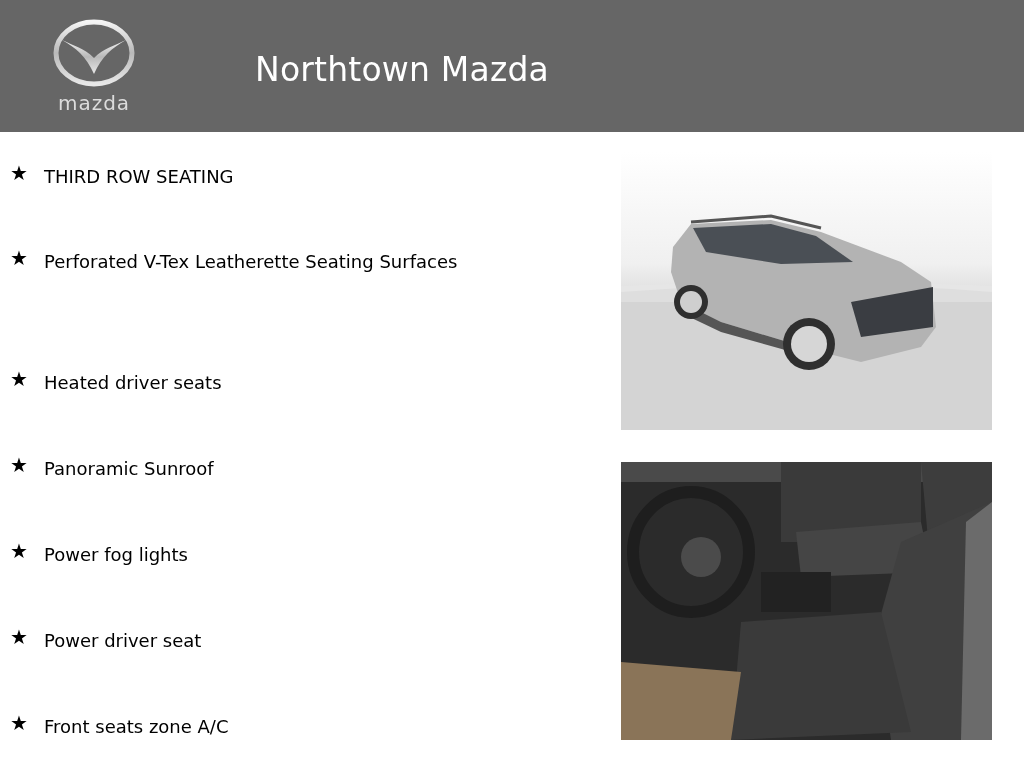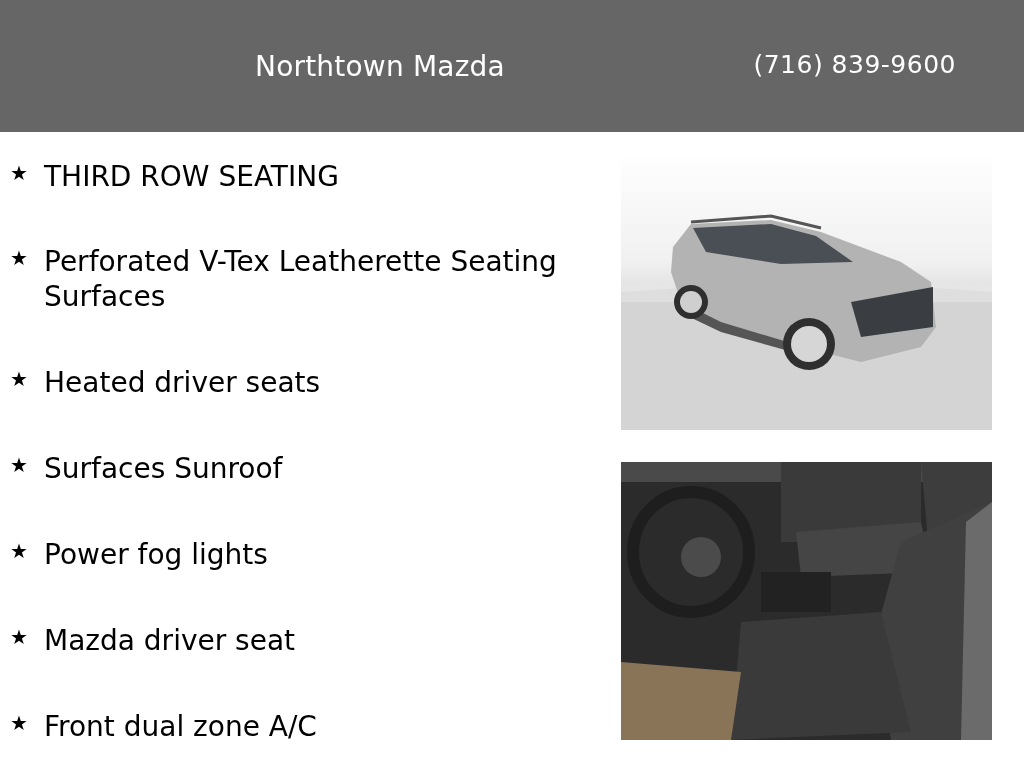--- a/index.html
+++ b/index.html
@@ -1,64 +1,77 @@
 <!DOCTYPE html>
 <html><head>
 <meta charset="utf-8">
 <style>
   html,body{margin:0;padding:0;}
   body{width:1024px;height:768px;overflow:hidden;background:#ffffff;position:relative;font-family:"DejaVu Sans","Liberation Sans",sans-serif;}
   .header{position:absolute;left:0;top:0;width:1024px;height:132px;background:#666666;}
   .logo{position:absolute;left:40px;top:18px;width:108px;height:98px;}
-  .dealer{position:absolute;left:255px;top:50px;color:#ffffff;font-size:28px;letter-spacing:0.2px;}
+  .dealer{position:absolute;left:255px;top:50px;color:#ffffff;font-size:33px;letter-spacing:0.2px;}
   .phone{position:absolute;right:68px;top:50px;color:#ffffff;font-size:25px;letter-spacing:0.5px;}
   .features{position:absolute;left:0;top:152px;width:600px;}
   .feat{position:absolute;left:0;width:560px;}
   .star{position:absolute;left:10px;top:2px;font-size:20px;color:#000;}
-  .ftext{position:absolute;left:44px;top:0;font-size:28px;line-height:35px;color:#000;width:520px;}
+  .ftext{position:absolute;left:44px;top:0;font-size:18px;line-height:35px;color:#000;width:520px;}
   .photo{position:absolute;left:621px;width:371px;height:278px;overflow:hidden;}
   .p1{top:152px;background:linear-gradient(#ffffff 0%,#f0f0f0 40%,#d9d9d9 55%,#cfcfcf 100%);}
   .p2{top:462px;background:#2a2a2a;}
 </style>
 </head>
 <body>
 
 <div class="header">
+  <div class="logo">
+    <svg width="108" height="98" viewBox="0 0 108 98">
+      <defs>
+        <linearGradient id="chrome" x1="0" y1="0" x2="0" y2="1">
+          <stop offset="0" stop-color="#f4f4f4"></stop>
+          <stop offset="0.5" stop-color="#b9b9b9"></stop>
+          <stop offset="1" stop-color="#e8e8e8"></stop>
+        </linearGradient>
+      </defs>
+      <ellipse cx="54" cy="35" rx="38" ry="31" fill="none" stroke="url(#chrome)" stroke-width="5"></ellipse>
+      <path d="M22 22 C36 30 46 38 54 56 C62 38 72 30 86 22 C74 28 64 30 54 40 C44 30 34 28 22 22 Z" fill="url(#chrome)"></path>
+      <text x="54" y="92" text-anchor="middle" fill="#dcdcdc" font-family="DejaVu Sans, sans-serif" font-size="20" letter-spacing="1">mazda</text>
+    </svg>
+  </div>
   <div class="dealer">Northtown Mazda</div>
-  <div class="phone">(716) 839-9600</div>
 </div>
 
 <div class="features">
   <div class="feat" style="top:7px">
     <span class="star">★</span>
     <span class="ftext">THIRD ROW SEATING</span>
   </div>
   <div class="feat" style="top:92px">
     <span class="star">★</span>
     <span class="ftext">Perforated V-Tex Leatherette Seating Surfaces</span>
   </div>
   <div class="feat" style="top:213px">
     <span class="star">★</span>
     <span class="ftext">Heated driver seats</span>
   </div>
   <div class="feat" style="top:299px">
     <span class="star">★</span>
-    <span class="ftext">Surfaces Sunroof</span>
+    <span class="ftext">Panoramic Sunroof</span>
   </div>
   <div class="feat" style="top:385px">
     <span class="star">★</span>
     <span class="ftext">Power fog lights</span>
   </div>
   <div class="feat" style="top:471px">
     <span class="star">★</span>
-    <span class="ftext">Mazda driver seat</span>
+    <span class="ftext">Power driver seat</span>
   </div>
   <div class="feat" style="top:557px">
     <span class="star">★</span>
-    <span class="ftext">Front dual zone A/C</span>
+    <span class="ftext">Front seats zone A/C</span>
   </div>
 </div>
 
 <div class="photo p1" title="Silver SUV exterior front three-quarter view">
   <svg width="371" height="278" viewBox="0 0 371 278">
     <ellipse cx="185" cy="150" rx="300" ry="20" fill="#e6e6e6"></ellipse>
     <rect x="0" y="140" width="371" height="138" fill="#d4d4d4"></rect>
     <path d="M0 140 Q185 125 371 140 L371 150 L0 150 Z" fill="#dedede"></path>
 
     <path d="M52 95 L70 72 L150 68 L200 80 L280 110 L310 130 L315 175 L300 195 L240 210 L200 200 L100 170 L60 150 L50 120 Z" fill="#b3b3b3"></path>

